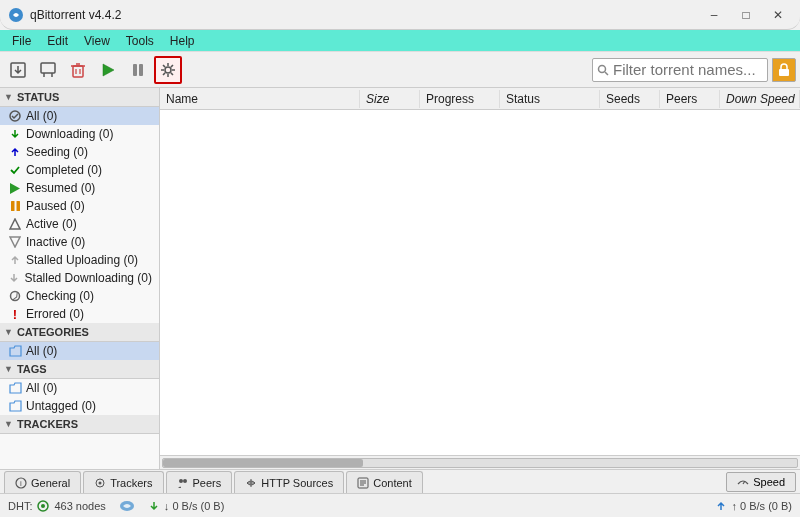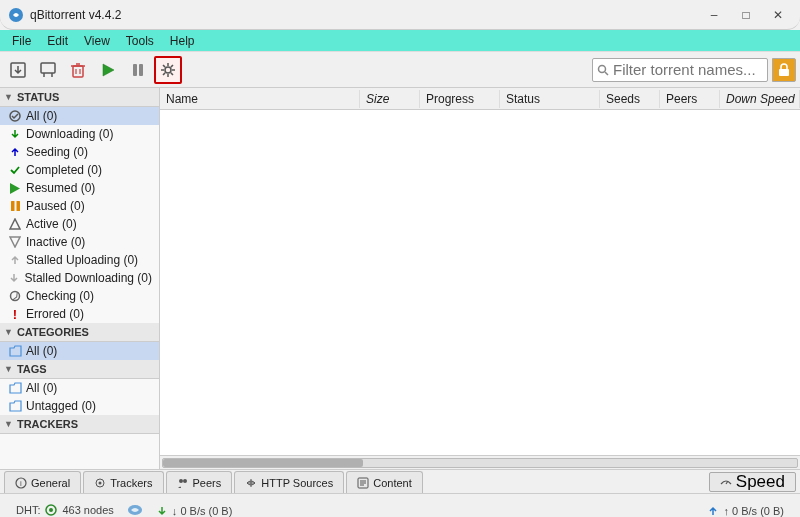--- a/index.html
+++ b/index.html
@@ -260,36 +260,36 @@
       gap: 4px;
       border-radius: 3px 3px 0 0;
     }
     .tab-spacer { flex: 1; }
     .speed-btn {
       height: 20px;
       padding: 0 10px;
       border: 1px solid #aaa;
       background: #e8e8e8;
       cursor: pointer;
-      font-size: 17px;
+      font-size: 11px;
       display: flex;
       align-items: center;
       gap: 4px;
       border-radius: 2px;
       align-self: center;
     }
 
     
     .status-bar {
       height: 24px;
       background: #f0f0f0;
       border-top: 1px solid #ccc;
       display: flex;
-      align-items: flex-end;
-      padding: 0 16px;
+      align-items: center;
+      padding: 0 8px;
       gap: 12px;
       font-size: 11px;
       color: #444;
     }
     .status-section {
       display: flex;
       align-items: center;
       gap: 4px;
     }
     .status-spacer { flex: 1; }

